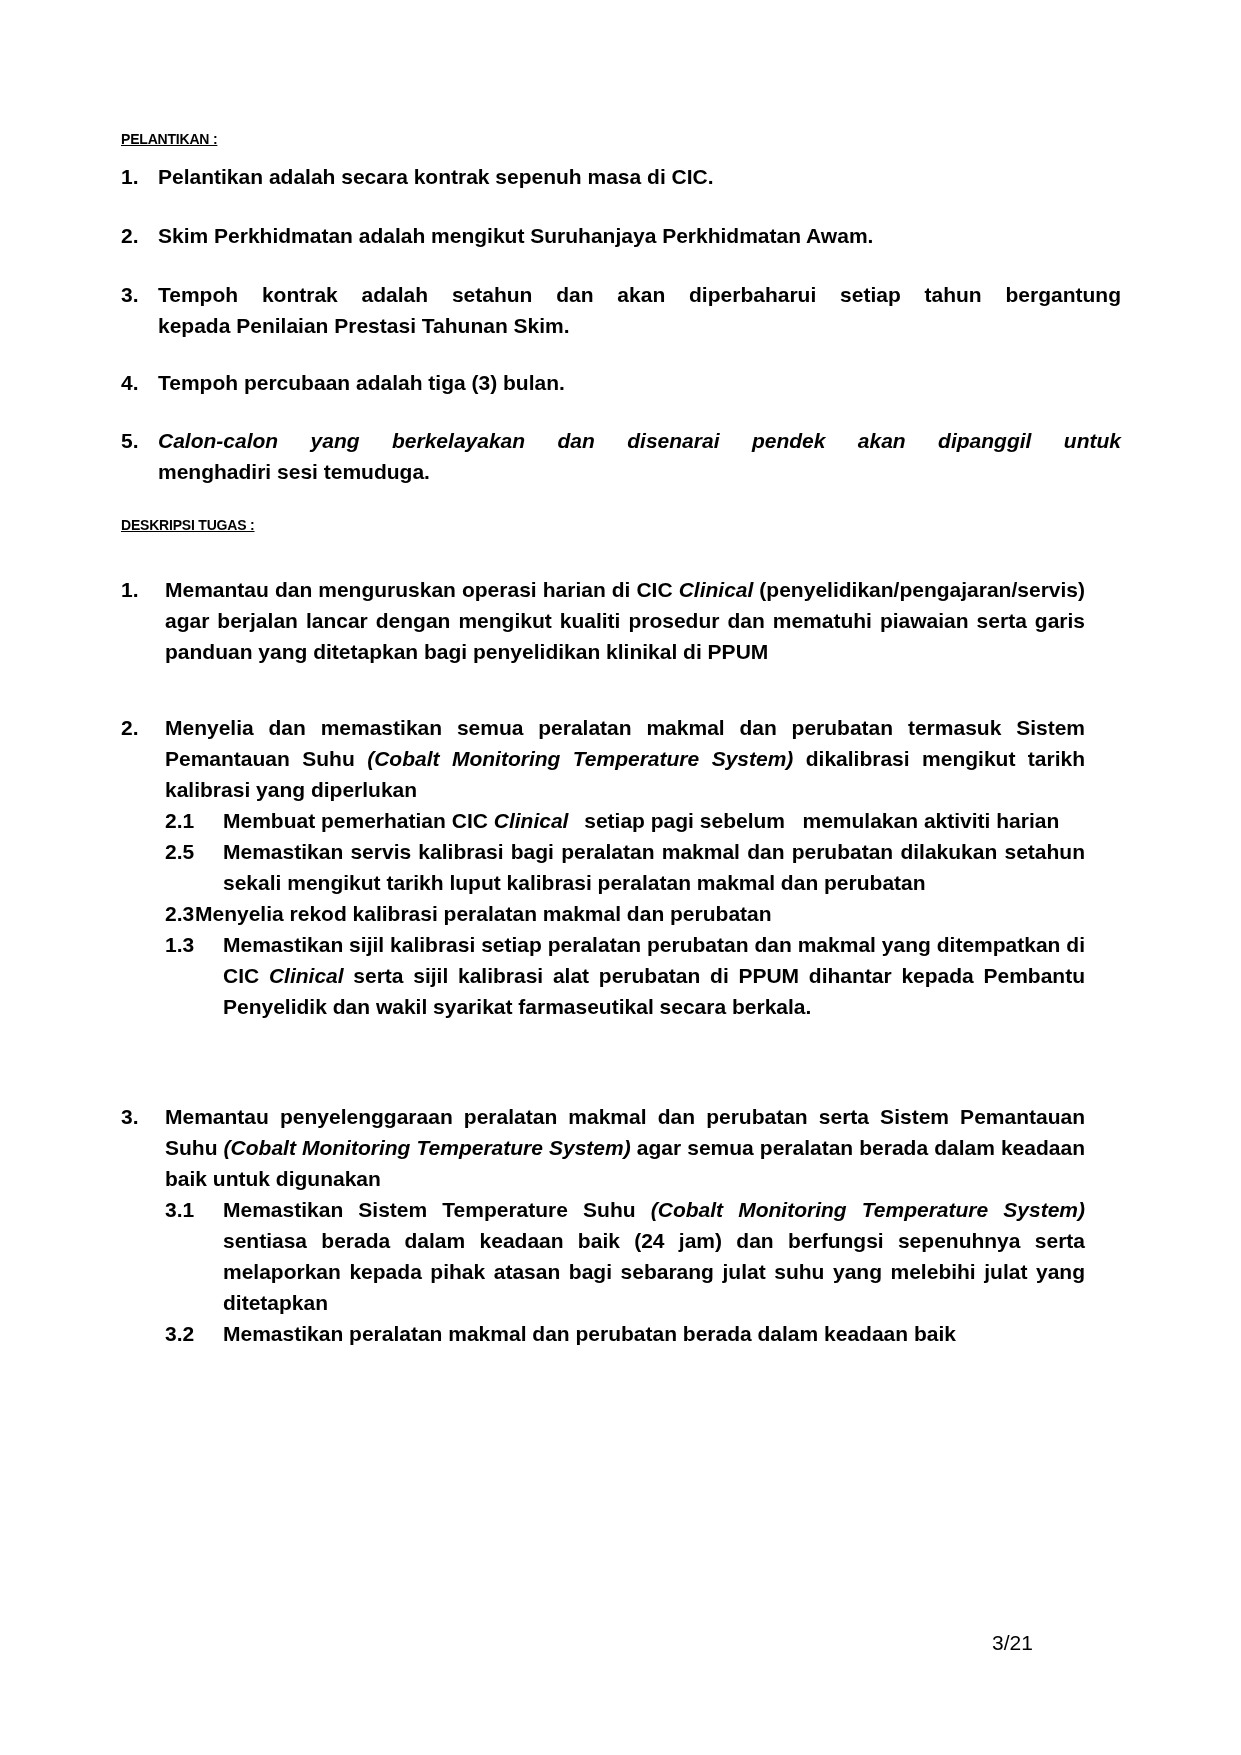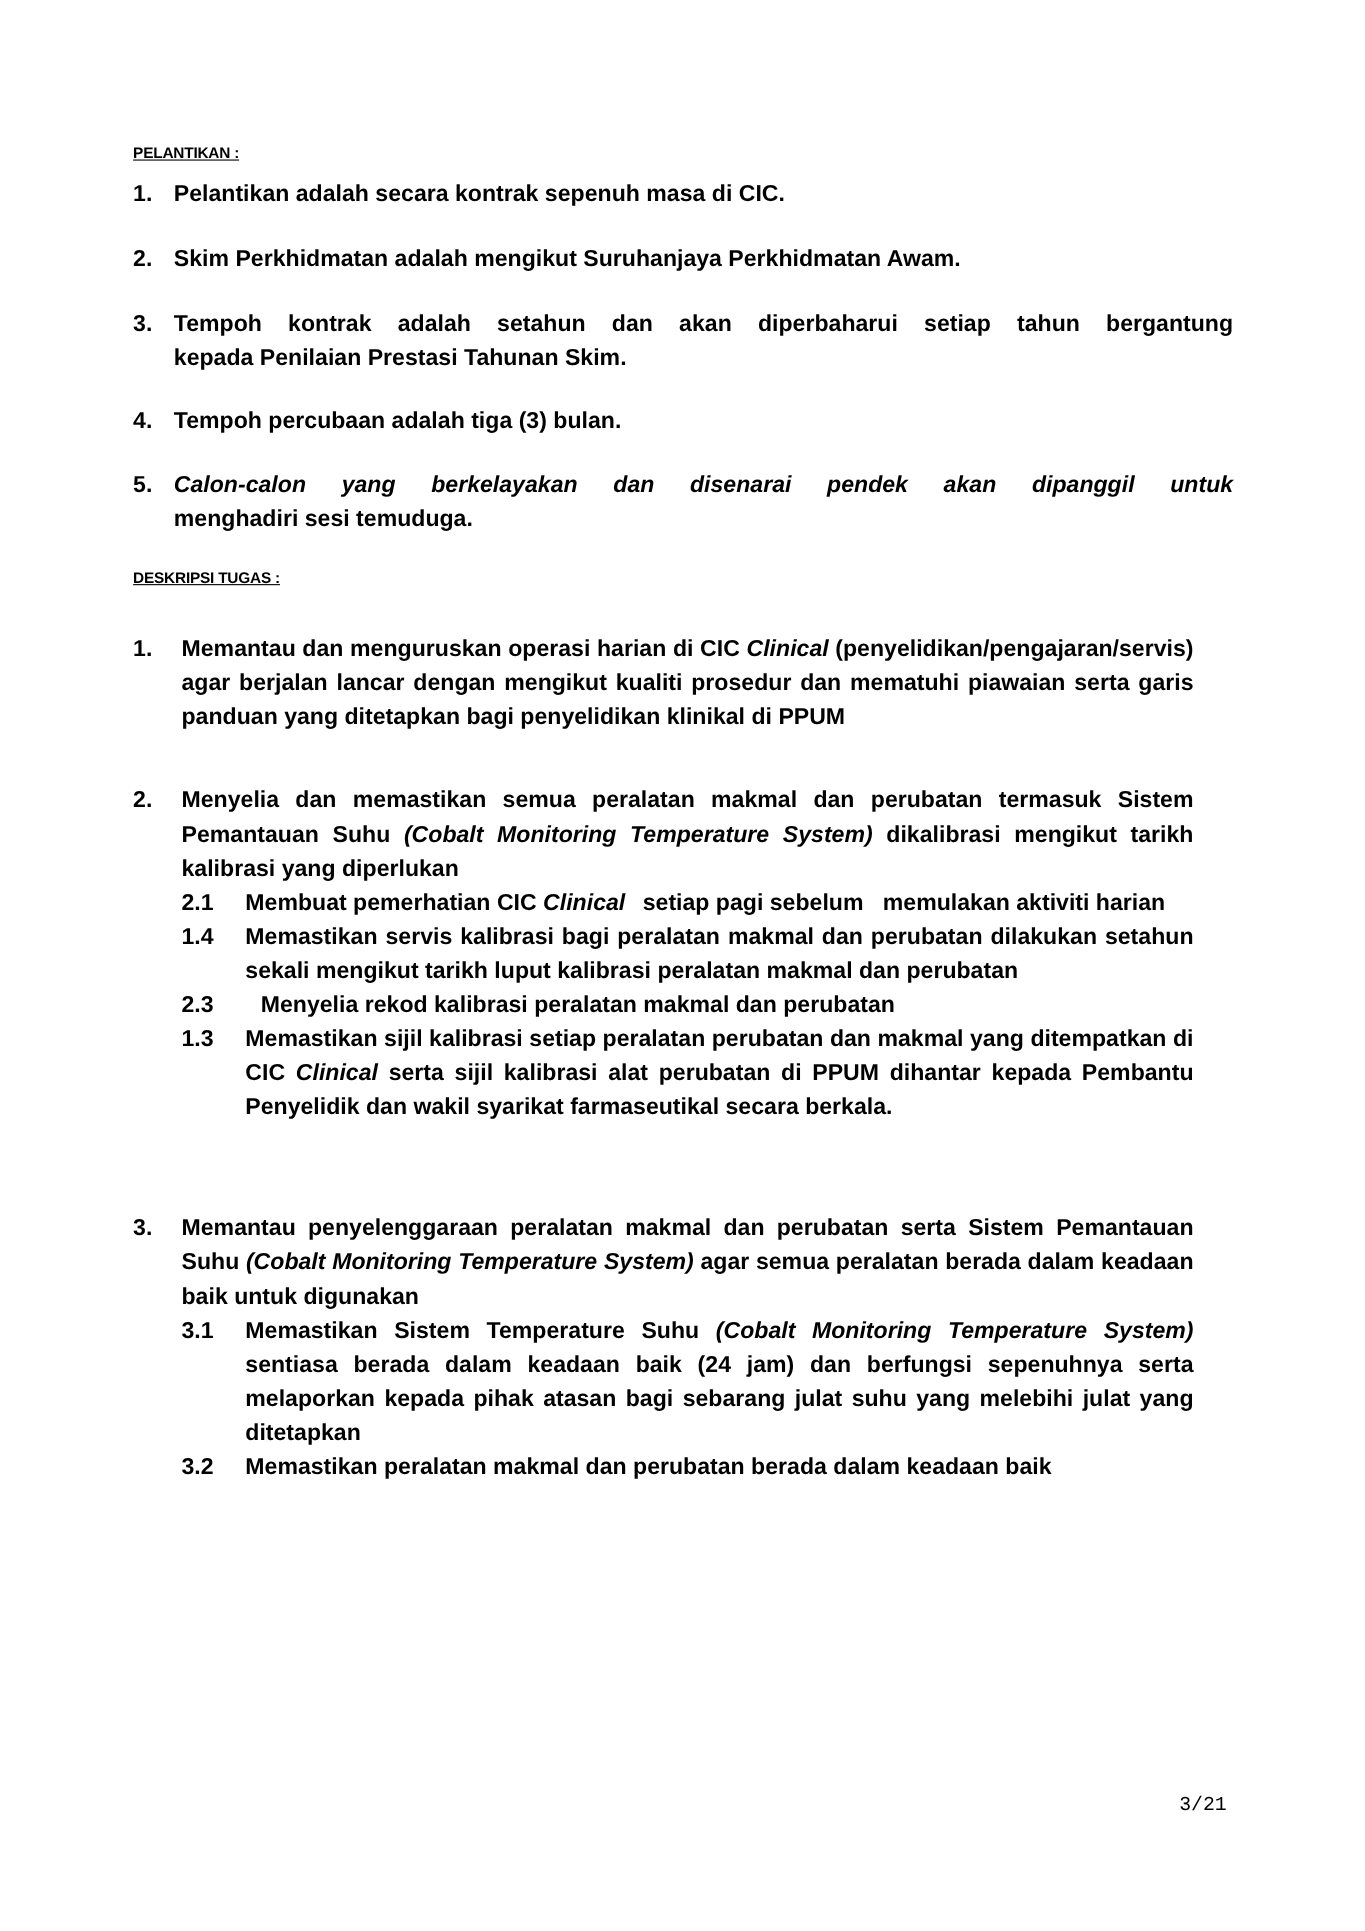--- a/index.html
+++ b/index.html
@@ -6,21 +6,21 @@
   body { width: 1241px; height: 1755px; position: relative; overflow: hidden;
          font-family: "Liberation Sans", "DejaVu Sans", sans-serif; color: #000; }
   .page { position: absolute; left: 0; top: 0; width: 1241px; height: 1755px; }
   .heading { position: absolute; left: 121px; font-weight: bold; font-size: 14px;
              text-decoration: underline; letter-spacing: -0.2px; }
   .item { position: absolute; font-weight: bold; font-size: 21px; line-height: 31px; }
   .num { position: absolute; left: 0; top: 0; }
   .txt { text-align: justify; }
   .txt.last-left { text-align-last: left; }
   .ital { font-style: italic; }
-  .pg { position: absolute; left: 1072px; top: 1631px; font-size: 18px; font-family: Liberation Mono, monospace; }
+  .pg { position: absolute; left: 992px; top: 1631px; font-size: 21px; }
   .just-line { text-align: justify; text-align-last: justify; }
 </style>
 </head>
 <body>
 
 <div class="page">
 
   <div class="heading" style="top:131px;">PELANTIKAN :</div>
 
   <div class="item" style="left:121px; top:161px; width:1000px;">
@@ -65,26 +65,26 @@
       <span>Menyelia dan memastikan semua peralatan makmal dan perubatan termasuk Sistem Pemantauan Suhu </span><span class="ital">(Cobalt Monitoring Temperature System)</span><span> dikalibrasi mengikut tarikh kalibrasi yang diperlukan</span>
     </div>
     <div style="margin-left:44px; position:relative;">
       <div style="position:relative;">
         <span class="num">2.1</span>
         <div class="txt last-left" style="margin-left:58px;">
           <span>Membuat pemerhatian CIC </span><span class="ital">Clinical</span><span style="white-space:pre-wrap;padding-left:10px;"> setiap pagi sebelum   memulakan aktiviti harian</span>
         </div>
       </div>
       <div style="position:relative;">
-        <span class="num">1.4</span>
+        <span class="num">2.5</span>
         <div class="txt last-left" style="margin-left:58px;">Memastikan servis kalibrasi bagi peralatan makmal dan perubatan dilakukan setahun sekali mengikut tarikh luput kalibrasi peralatan makmal dan perubatan</div>
       </div>
       <div style="position:relative;">
         <span class="num">2.3</span>
-        <div class="txt last-left" style="margin-left:72px;">Menyelia rekod kalibrasi peralatan makmal dan perubatan</div>
+        <div class="txt last-left" style="margin-left:30px;">Menyelia rekod kalibrasi peralatan makmal dan perubatan</div>
       </div>
       <div style="position:relative;">
         <span class="num">1.3</span>
         <div class="txt last-left" style="margin-left:58px;">
           <span>Memastikan sijil kalibrasi setiap peralatan perubatan dan makmal yang ditempatkan di CIC </span><span class="ital">Clinical</span><span> serta sijil kalibrasi alat perubatan di PPUM dihantar kepada Pembantu Penyelidik dan wakil syarikat farmaseutikal secara berkala.</span>
         </div>
       </div>
     </div>
   </div>
 

